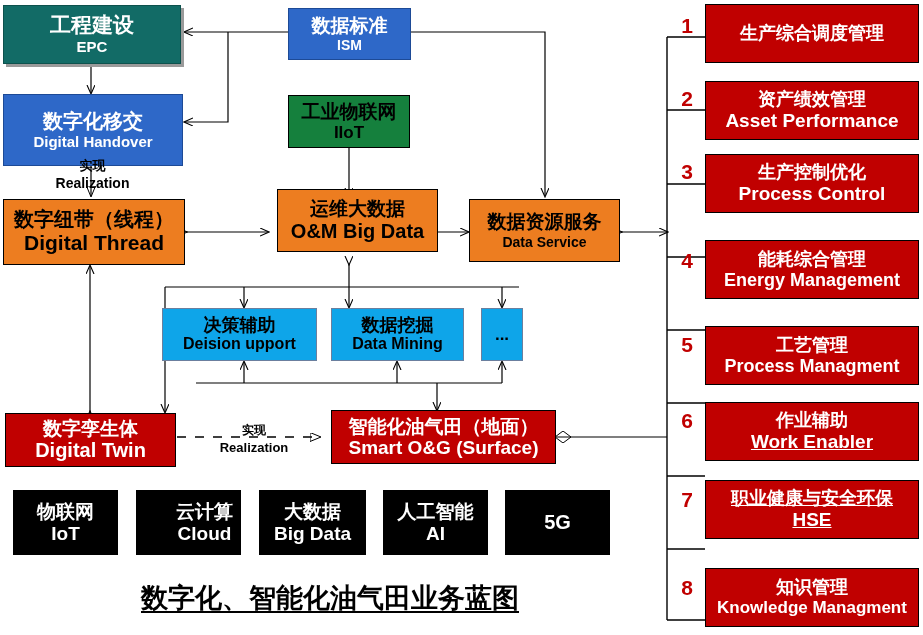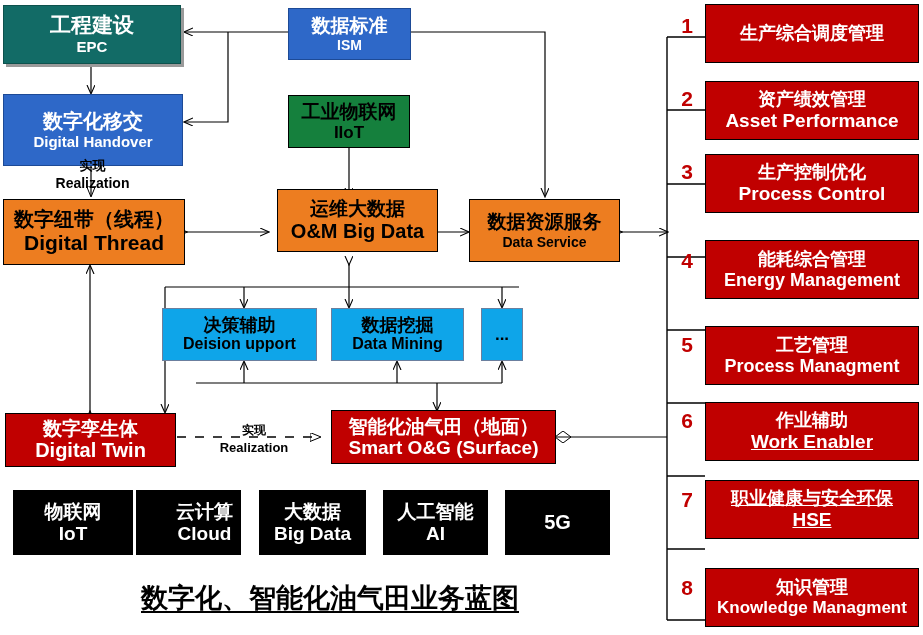--- a/index.html
+++ b/index.html
@@ -224,21 +224,21 @@
   <div class="lbl" style="left:198px; top:420px; width:112px;">
     <span style="font-size:12px;">实现</span><br>
     <span style="font-size:13px;">Realization</span>
   </div>
 
   <div class="box t-red" style="left:331px; top:410px; width:225px; height:54px;">
     <span class="cn" style="font-size:19px;">智能化油气田（地面）</span>
     <span class="en" style="font-size:19px; margin-top:1px;">Smart O&amp;G (Surface)</span>
   </div>
 
-  <div class="box t-black" style="left:13px; top:490px; width:120px; height:65px;">
+  <div class="box t-black" style="left:13px; top:490px; width:105px; height:65px;">
     <span class="cn" style="font-size:19px;">物联网</span>
     <span class="en" style="font-size:19px; margin-top:2px;">IoT</span>
   </div>
   <div class="box t-black" style="left:136px; top:490px; width:105px; height:65px;padding-left:32px;">
     <span class="cn" style="font-size:19px;">云计算</span>
     <span class="en" style="font-size:19px; margin-top:2px;">Cloud</span>
   </div>
   <div class="box t-black" style="left:259px; top:490px; width:107px; height:65px;">
     <span class="cn" style="font-size:19px;">大数据</span>
     <span class="en" style="font-size:19px; margin-top:2px;">Big Data</span>

